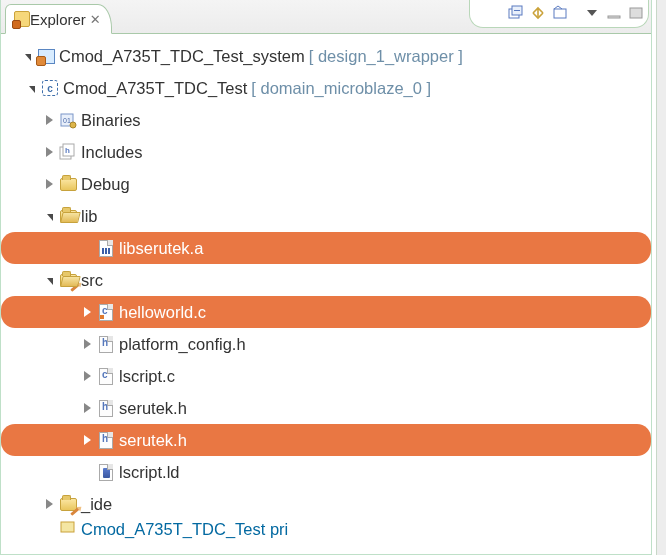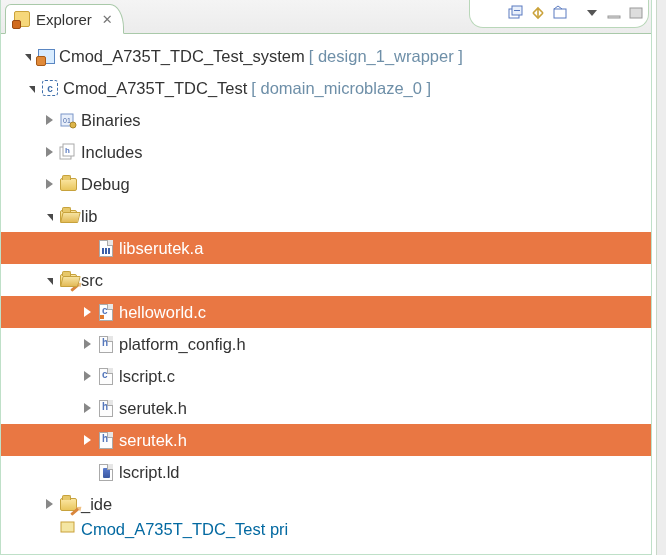--- a/index.html
+++ b/index.html
@@ -34,21 +34,20 @@
     height: 34px;
     display: flex;
     align-items: flex-end;
     position: relative;
     background: linear-gradient(#f4f4f4, #ececec);
     border-bottom: 1px solid #a9c9a9;
   }
   .tab {
     display: flex;
     align-items: center;
-    gap: 6px;
     height: 30px;
     padding: 0 10px 0 8px;
     background: #fff;
     border: 1px solid #a9c9a9;
     border-bottom: 1px solid #fff;
     border-top-left-radius: 6px;
     border-top-right-radius: 14px 24px;
     margin-left: 4px;
     margin-bottom: -1px;
     font-size: 15px;
@@ -120,20 +119,21 @@
   }
   .row {
     height: 32px;
     display: flex;
     align-items: center;
     font-size: 16.5px;
   }
   .row.highlight {
     background: #e97743;
     color: #fff;
+    border-radius: 14px;
   }
   .arrow {
     width: 16px;
     display: inline-flex;
     justify-content: center;
     align-items: center;
   }
   .arrow .af { 
     width: 0; height: 0;
     border-left: 6px solid transparent;

